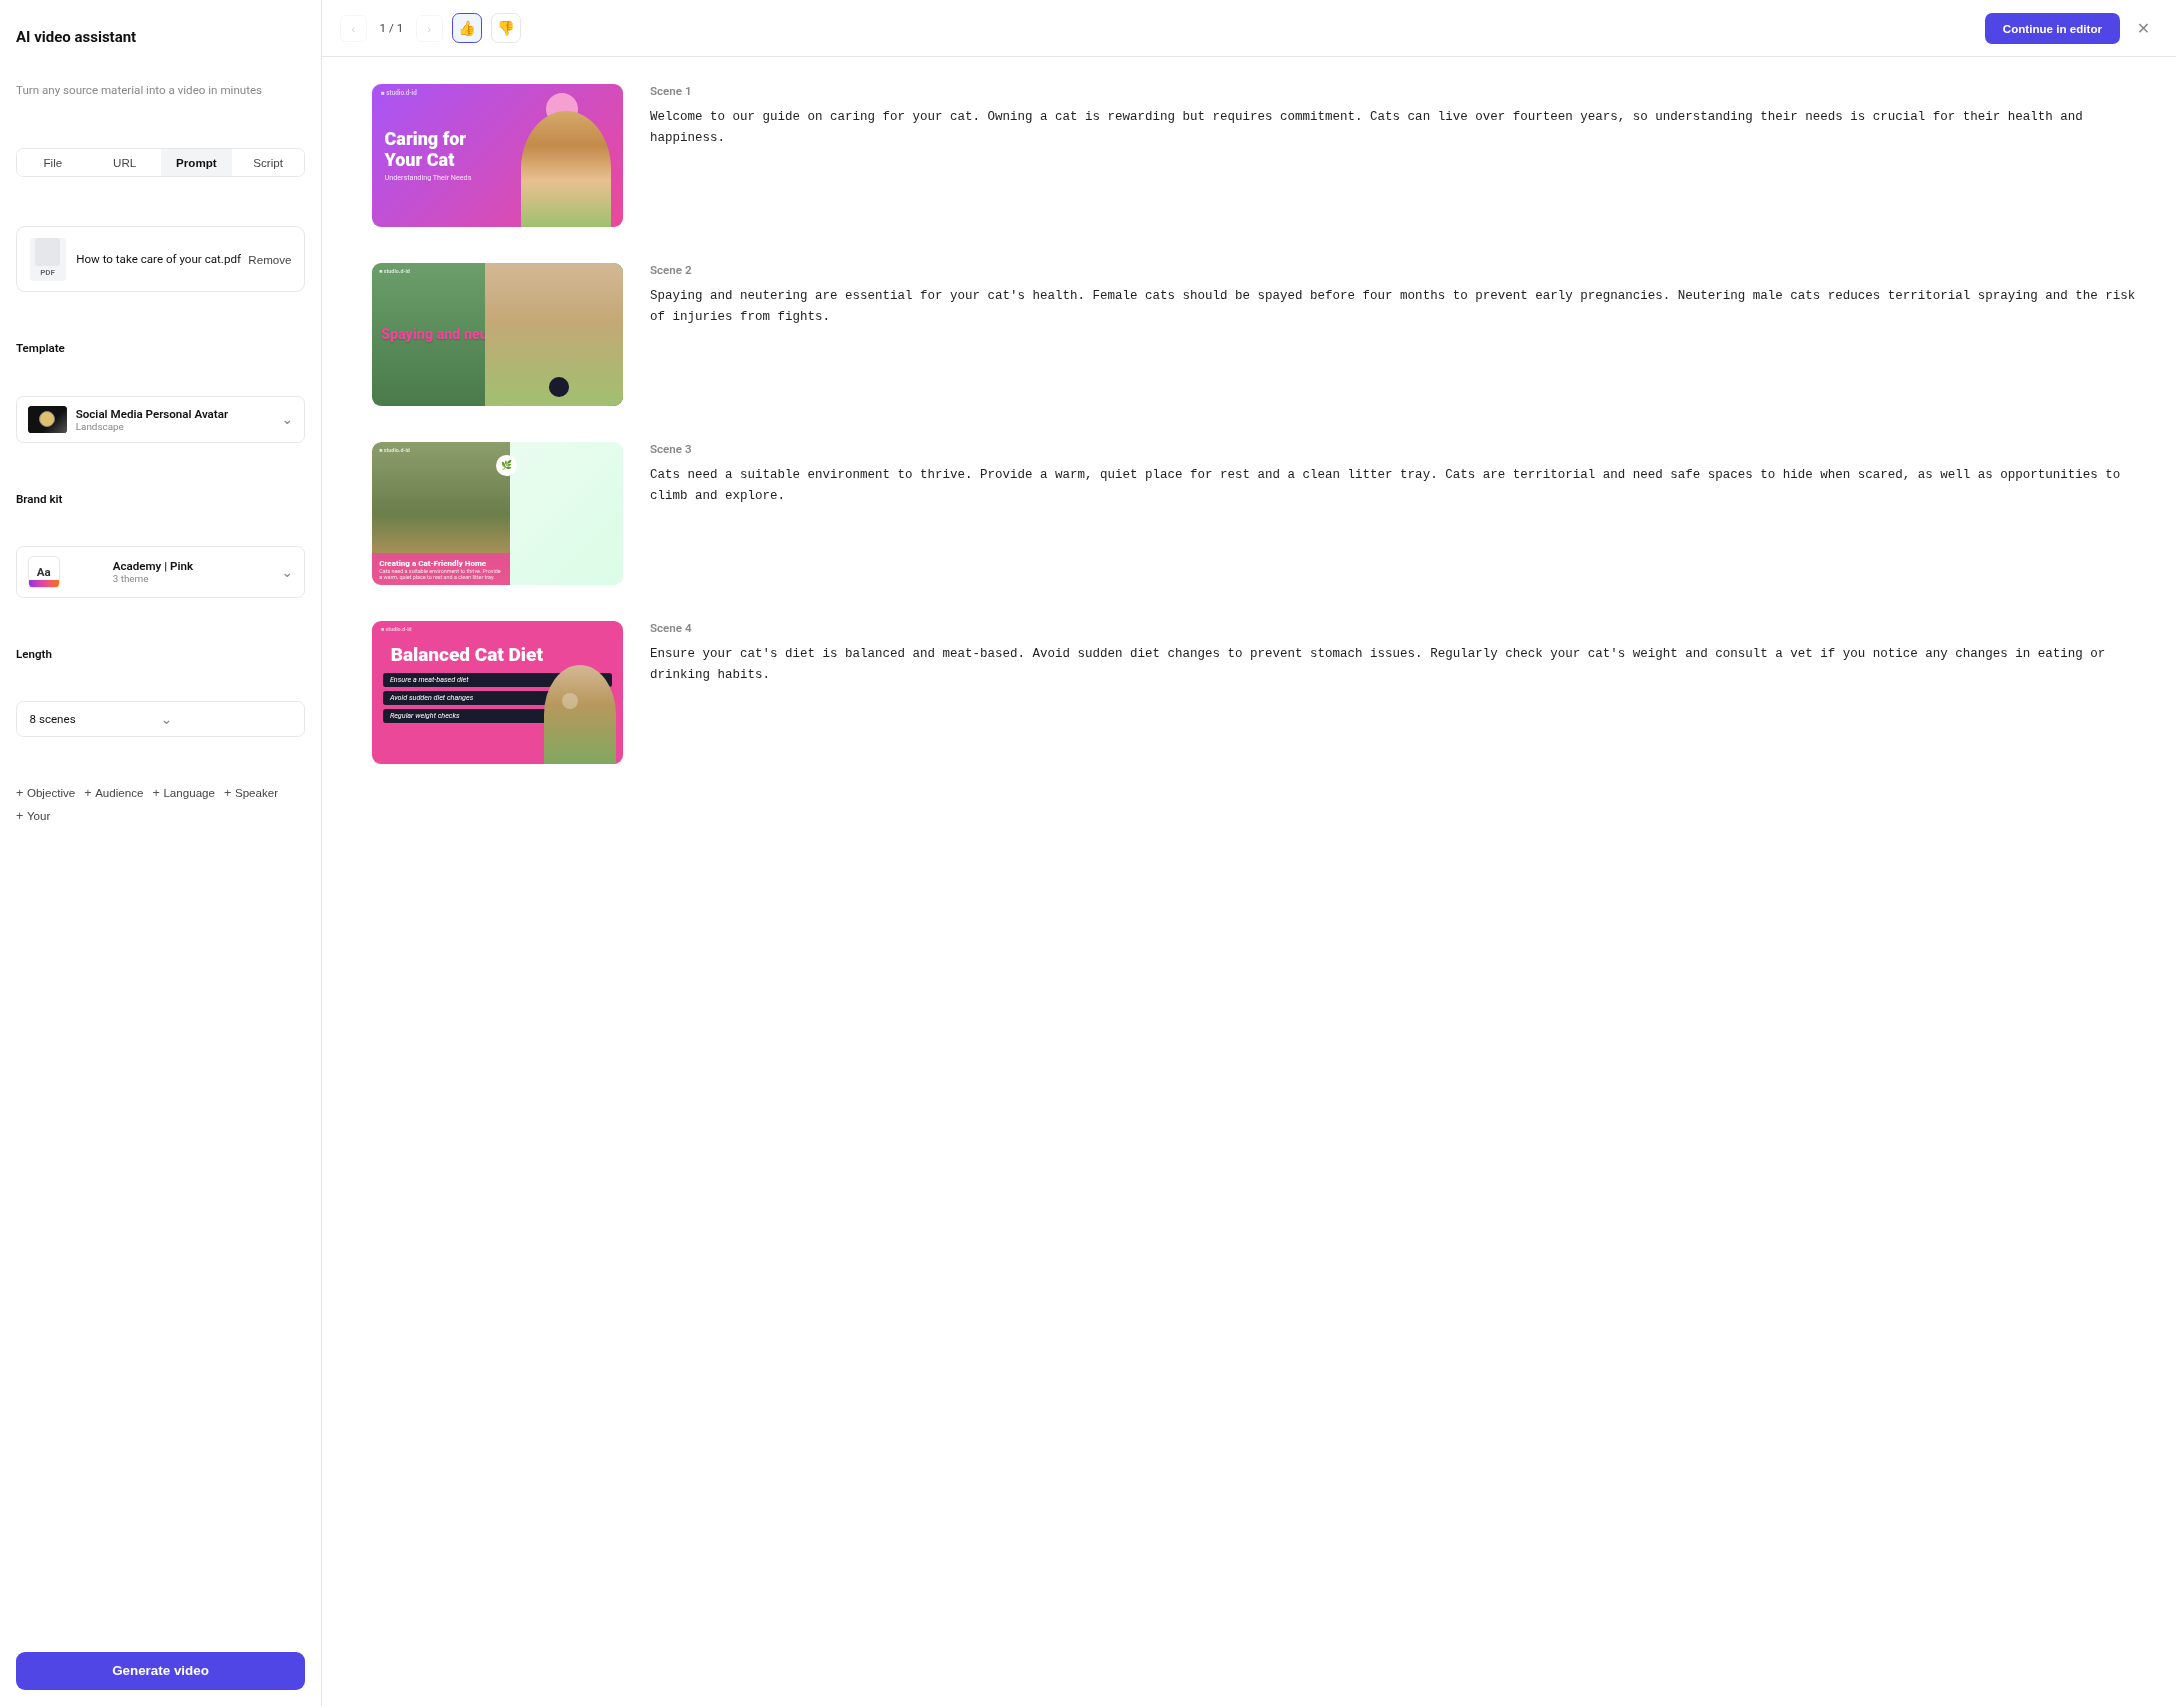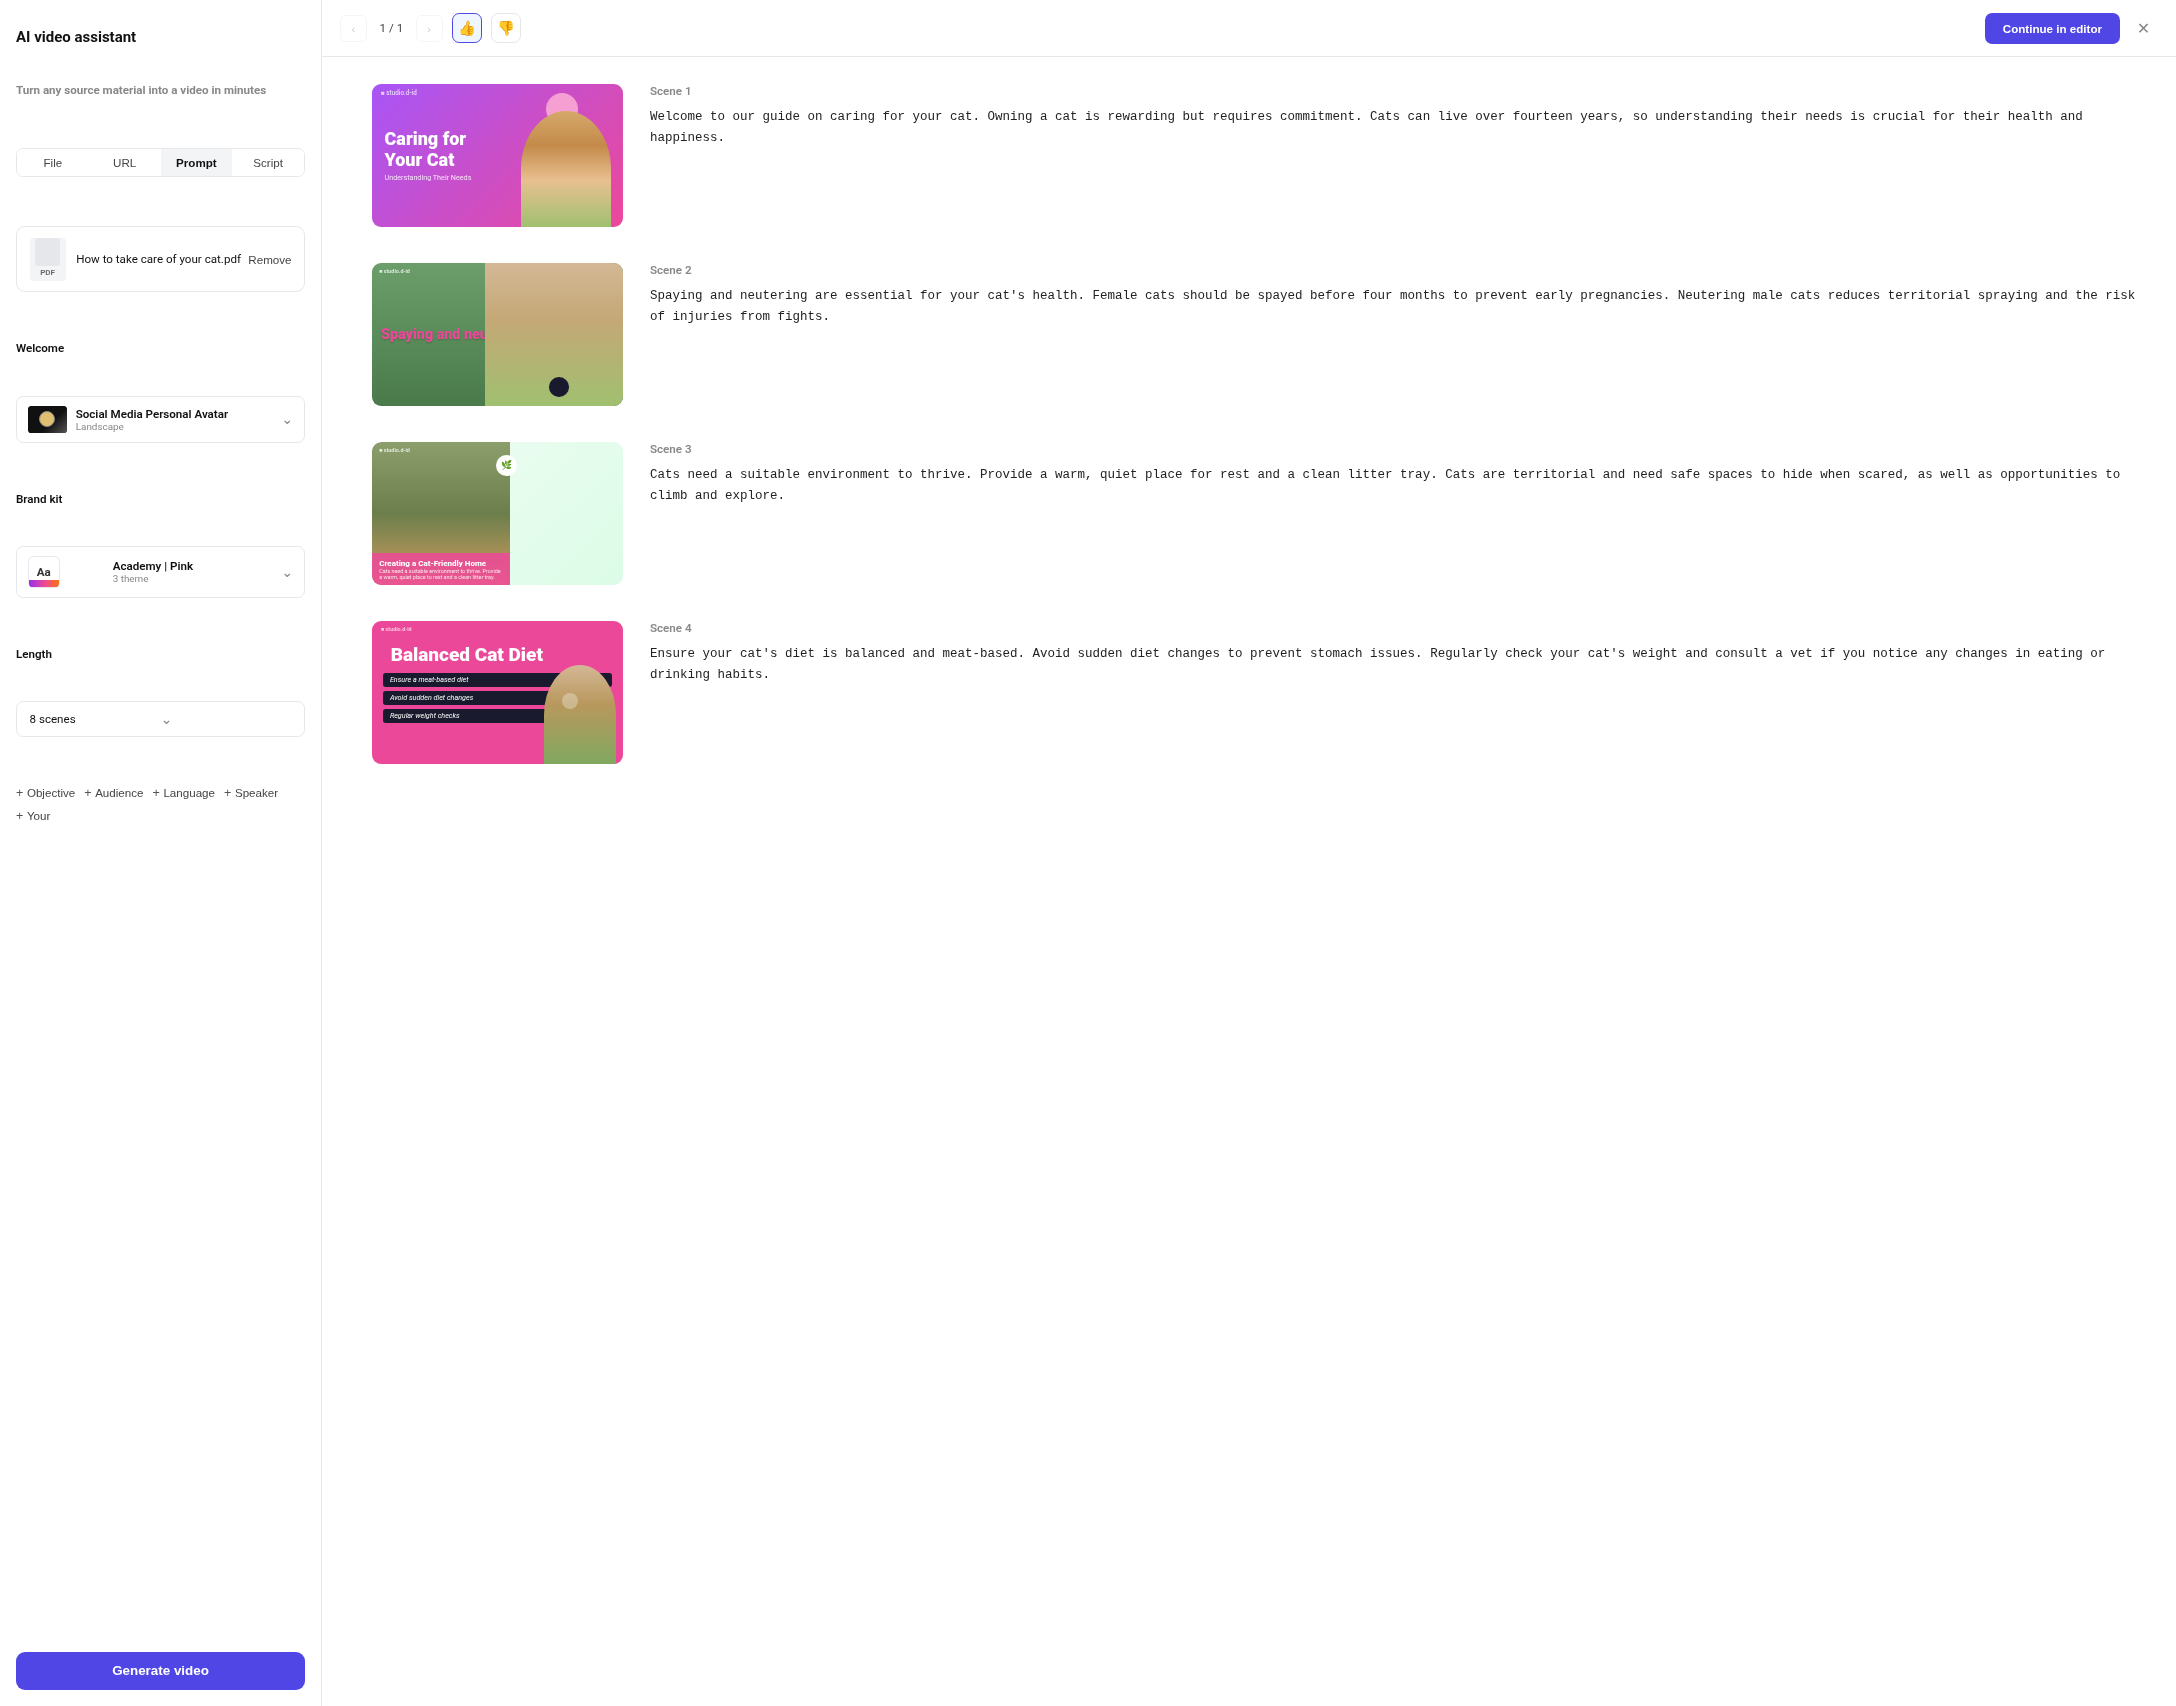--- a/index.html
+++ b/index.html
@@ -27,21 +27,20 @@
     .sidebar-title {
       font-size: 15px;
       font-weight: 700;
       color: #111;
       margin-bottom: 3.6px;
     }
     .sidebar-subtitle {
       font-size: 11.6px;
       color: #888;
       margin-bottom: 18px;
-      font-weight: bold;
     }
 
     
     .tab-bar {
       display: flex;
       border: 0.9px solid #e5e7eb;
       border-radius: 7.2px;
       overflow: hidden;
       margin-bottom: 16px;
     }
@@ -613,21 +612,21 @@
   </div>
 
   <div class="file-item">
     <div class="file-icon">
       <span>PDF</span>
     </div>
     <div class="file-name">How to take care of your cat.pdf</div>
     <button class="remove-btn">Remove</button>
   </div>
 
-  <div class="section-label">Welcome</div>
+  <div class="section-label">Template</div>
   <div class="template-selector">
     <div class="template-thumb">
       <div class="template-thumb-inner">
         <div class="template-thumb-avatar"></div>
       </div>
     </div>
     <div class="template-info">
       <div class="template-name">Social Media Personal Avatar</div>
       <div class="template-orient">Landscape</div>
     </div>

